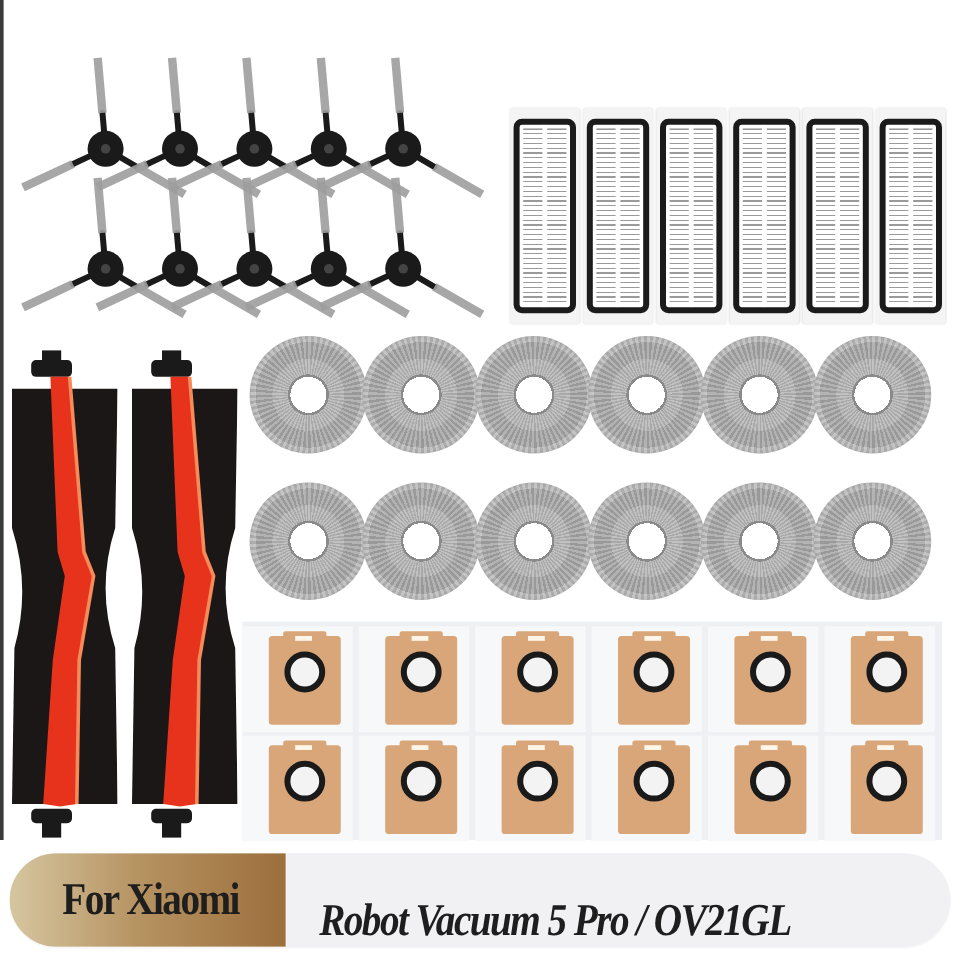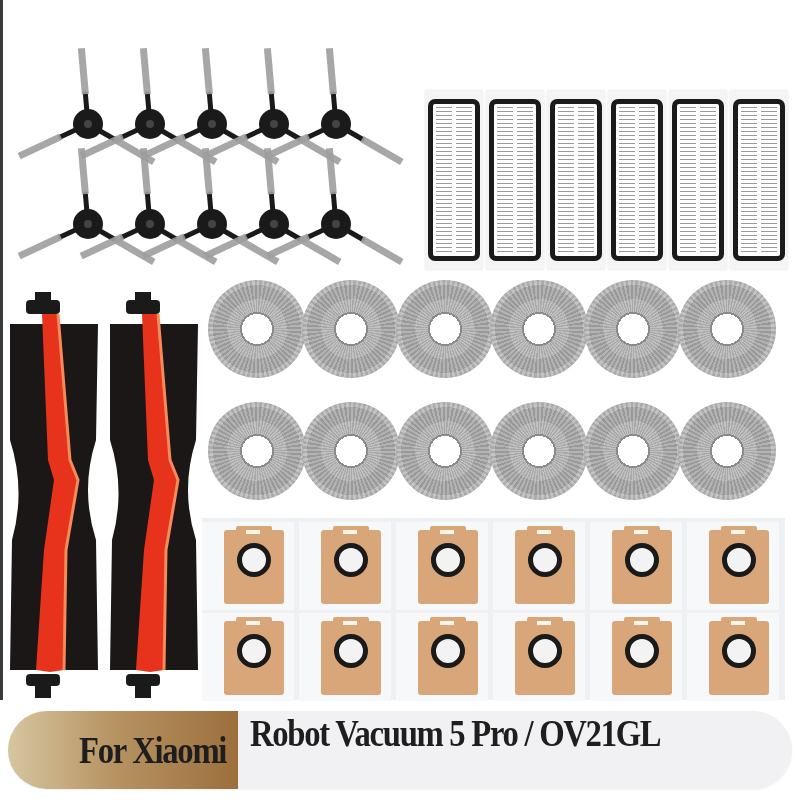--- a/index.html
+++ b/index.html
@@ -34,22 +34,22 @@
     
     .bag-area { position:absolute; left:202px; top:518px; width:583px; height:182px; background:#eef0f3; }
     .bag-cell { position:absolute; width:92px; height:88px; background:#f7f8fa; }
     .bag { position:absolute; left:22px; top:8px; width:60px; height:74px; background:#d9a679; border-radius:3px; }
     .bag .tab { position:absolute; left:12px; top:-4px; width:36px; height:10px; background:#d9a679; border-radius:2px 2px 0 0; }
     .bag .slot { position:absolute; left:22px; top:0px; width:14px; height:4px; background:#fff5e8; }
     .bag .ring { position:absolute; left:13px; top:13px; width:34px; height:34px; border-radius:50%; background:#f3f3f3; border:5px solid #1a1a1a; box-sizing:border-box; }
 
     
     .banner { position:absolute; left:8px; top:711px; width:784px; height:78px; border-radius:39px; background:#f1f1f3; overflow:hidden; box-shadow:0 1px 2px rgba(0,0,0,.06); }
-    .banner-left { position:absolute; left:0; top:0; width:230px; height:78px; background:linear-gradient(90deg,#d6c6a0 0%,#b79463 45%,#9c6f3c 100%); display:flex; align-items:center; justify-content:flex-end; }
-    .banner-right { position:absolute; left:230px; top:0; right:0; height:78px; display:flex; align-items:flex-start; padding-left:12px; }
+    .banner-left { position:absolute; left:0; top:0; width:230px; height:78px; background:linear-gradient(90deg,#d6c6a0 0%,#b79463 45%,#9c6f3c 100%); display:flex; align-items:center; justify-content:center; }
+    .banner-right { position:absolute; left:230px; top:0; right:0; height:78px; display:flex; align-items:flex-end; padding-left:28px;font-style:italic; }
     .banner-text { font-family:"Liberation Serif", serif; font-weight:bold; font-size:38px; color:#1e1e1e; letter-spacing:-1.5px; white-space:nowrap; transform:scaleX(0.86); transform-origin:left center; }
     .banner-left .banner-text { transform-origin:center center; margin-left:6px; }
   </style>
 </head>
 <body>
 
 <div class="frame-line"></div>
 
 <div id="side-brushes">
     <div class="side-brush" style="left: 18px; top: 54px;"><svg viewBox="0 0 140 140">

